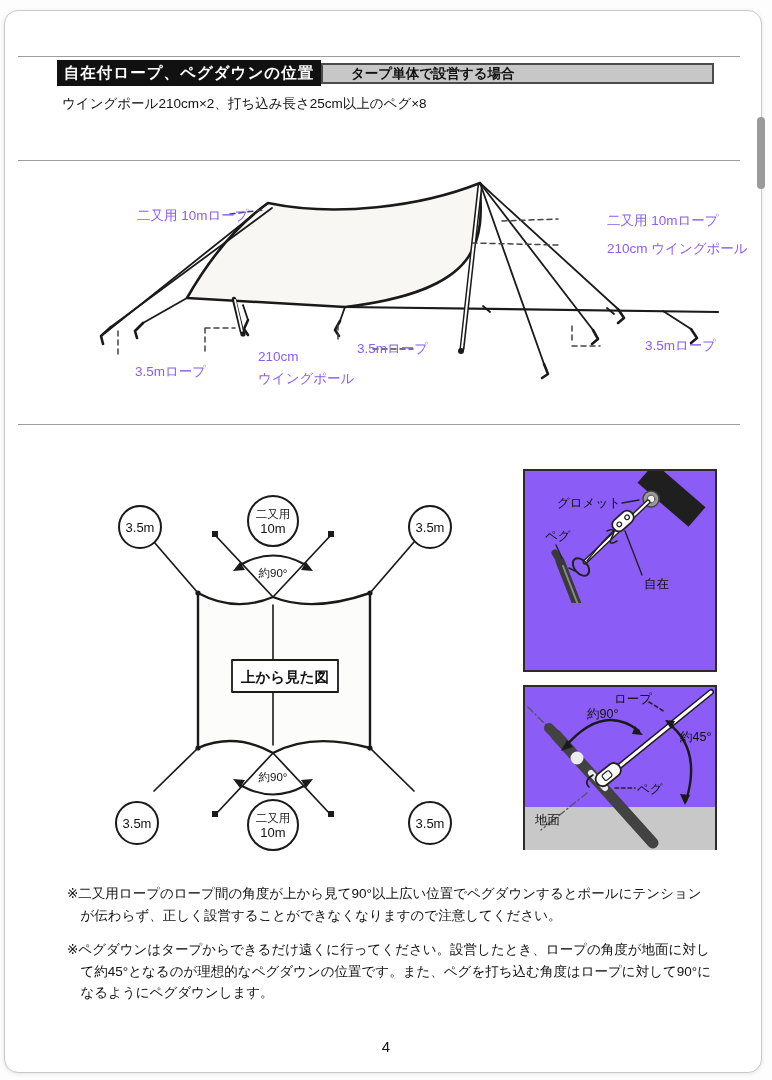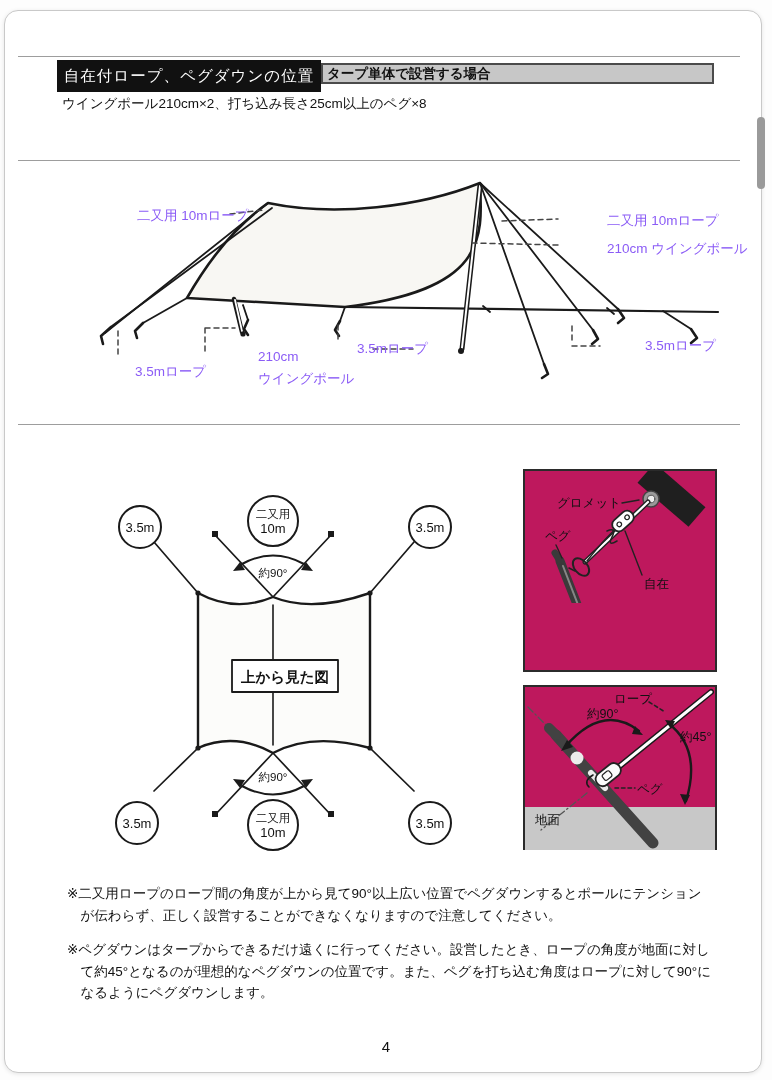--- a/index.html
+++ b/index.html
@@ -1,27 +1,27 @@
 <!DOCTYPE html>
 <html><head>
 <meta charset="utf-8">
 <style>
   html,body{margin:0;padding:0;background:#f4f4f4;font-family:"Liberation Sans","DejaVu Sans",sans-serif;color:#111;}
   .screen{position:relative;width:772px;height:1080px;background:#fdfdfd;overflow:hidden;}
   .card{position:absolute;left:4px;top:10px;width:756px;height:1061px;background:#fff;border:1px solid #c9c9c9;border-radius:14px;box-shadow:0 1px 4px rgba(0,0,0,.10);}
   .abs{position:absolute;}
   .hr{position:absolute;left:18px;width:722px;height:1px;background:#9d9d9d;}
-  .title-black{position:absolute;left:57px;top:60px;width:264px;height:32px;background:#111111;color:#fff;
-    font-weight:normal;font-size:15.5px;letter-spacing:1px;display:flex;align-items:center;justify-content:center;}
+  .title-black{position:absolute;left:57px;top:60px;width:264px;height:26px;background:#111111;color:#fff;
+    font-weight:bold;font-size:15.5px;letter-spacing:1px;display:flex;align-items:center;justify-content:center;}
   .title-tag{position:absolute;left:321px;top:63px;width:393px;height:21px;background:#c7c7c7;border:2px solid #4b4b4b;
-    box-sizing:border-box;display:flex;align-items:center;padding-left:4px;font-weight:bold;font-size:13.5px;color:#111;}
+    box-sizing:border-box;display:flex;align-items:center;padding-left:28px;font-weight:bold;font-size:13.5px;color:#111;}
   .requirements{position:absolute;left:62px;top:95px;font-size:13.5px;}
   .instruction{position:absolute;left:55px;top:451px;font-size:13.5px;}
   .diag-label{position:absolute;font-size:13.5px;white-space:nowrap;color:#8b5cf6;margin-left:42px;}
-  .panel{position:absolute;width:194px;background:#be185d;border:2px solid #2b2b2b;box-sizing:border-box;}
+  .panel{position:absolute;width:194px;background:#8b5cf6;border:2px solid #2b2b2b;box-sizing:border-box;}
   .panel-label{position:absolute;font-size:12.5px;white-space:nowrap;color:#111;}
   .panel-caption{position:absolute;left:8px;right:6px;top:138px;font-size:12.5px;line-height:1.55;color:#111;}
   .notes{position:absolute;left:55px;top:871px;width:670px;}
   .notes p{margin:12px;font-size:13.5px;line-height:1.62;padding-left:1em;text-indent:-1em;}
   .page-num{position:absolute;left:0;width:772px;top:1038px;text-align:center;font-size:15px;}
   .scroll-thumb{position:absolute;left:757px;top:117px;width:8px;height:72px;border-radius:4px;background:#9a9a9a;}
   svg text{fill:#111;stroke:none;font-family:"Liberation Sans","DejaVu Sans",sans-serif;}
   .tv-s{font-size:13px;text-anchor:middle;}
   .tv-xs{font-size:11.5px;text-anchor:middle;}
   .tv-box{font-size:14.5px;font-weight:bold;text-anchor:middle;}

